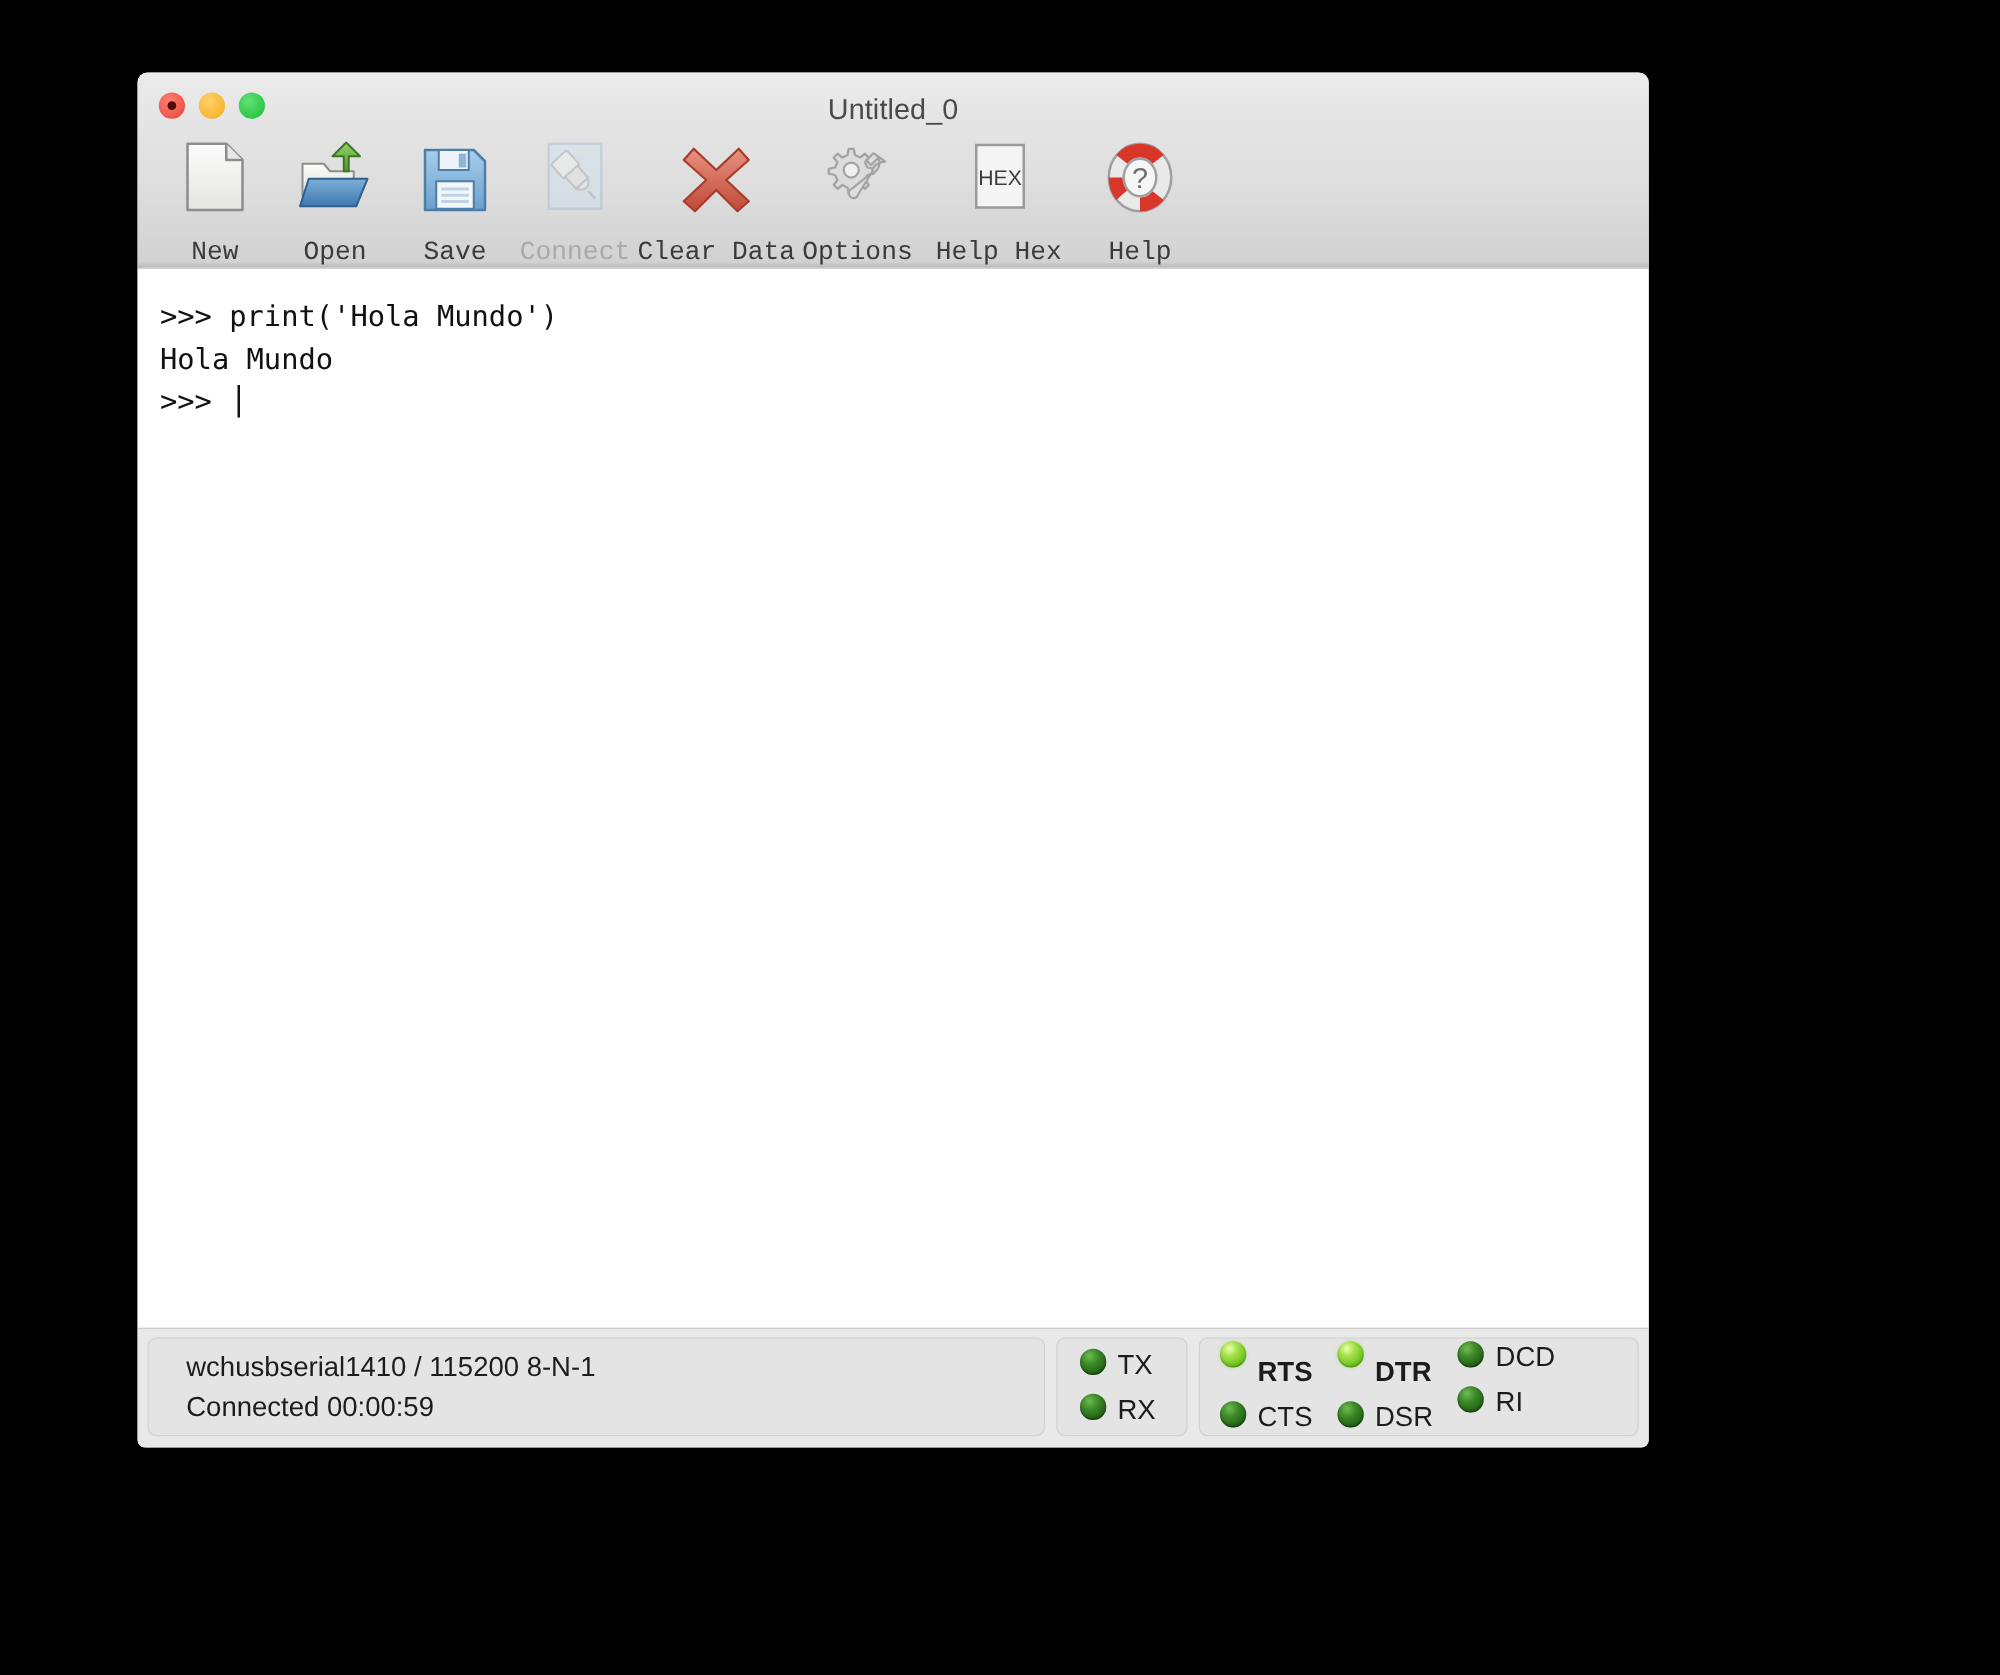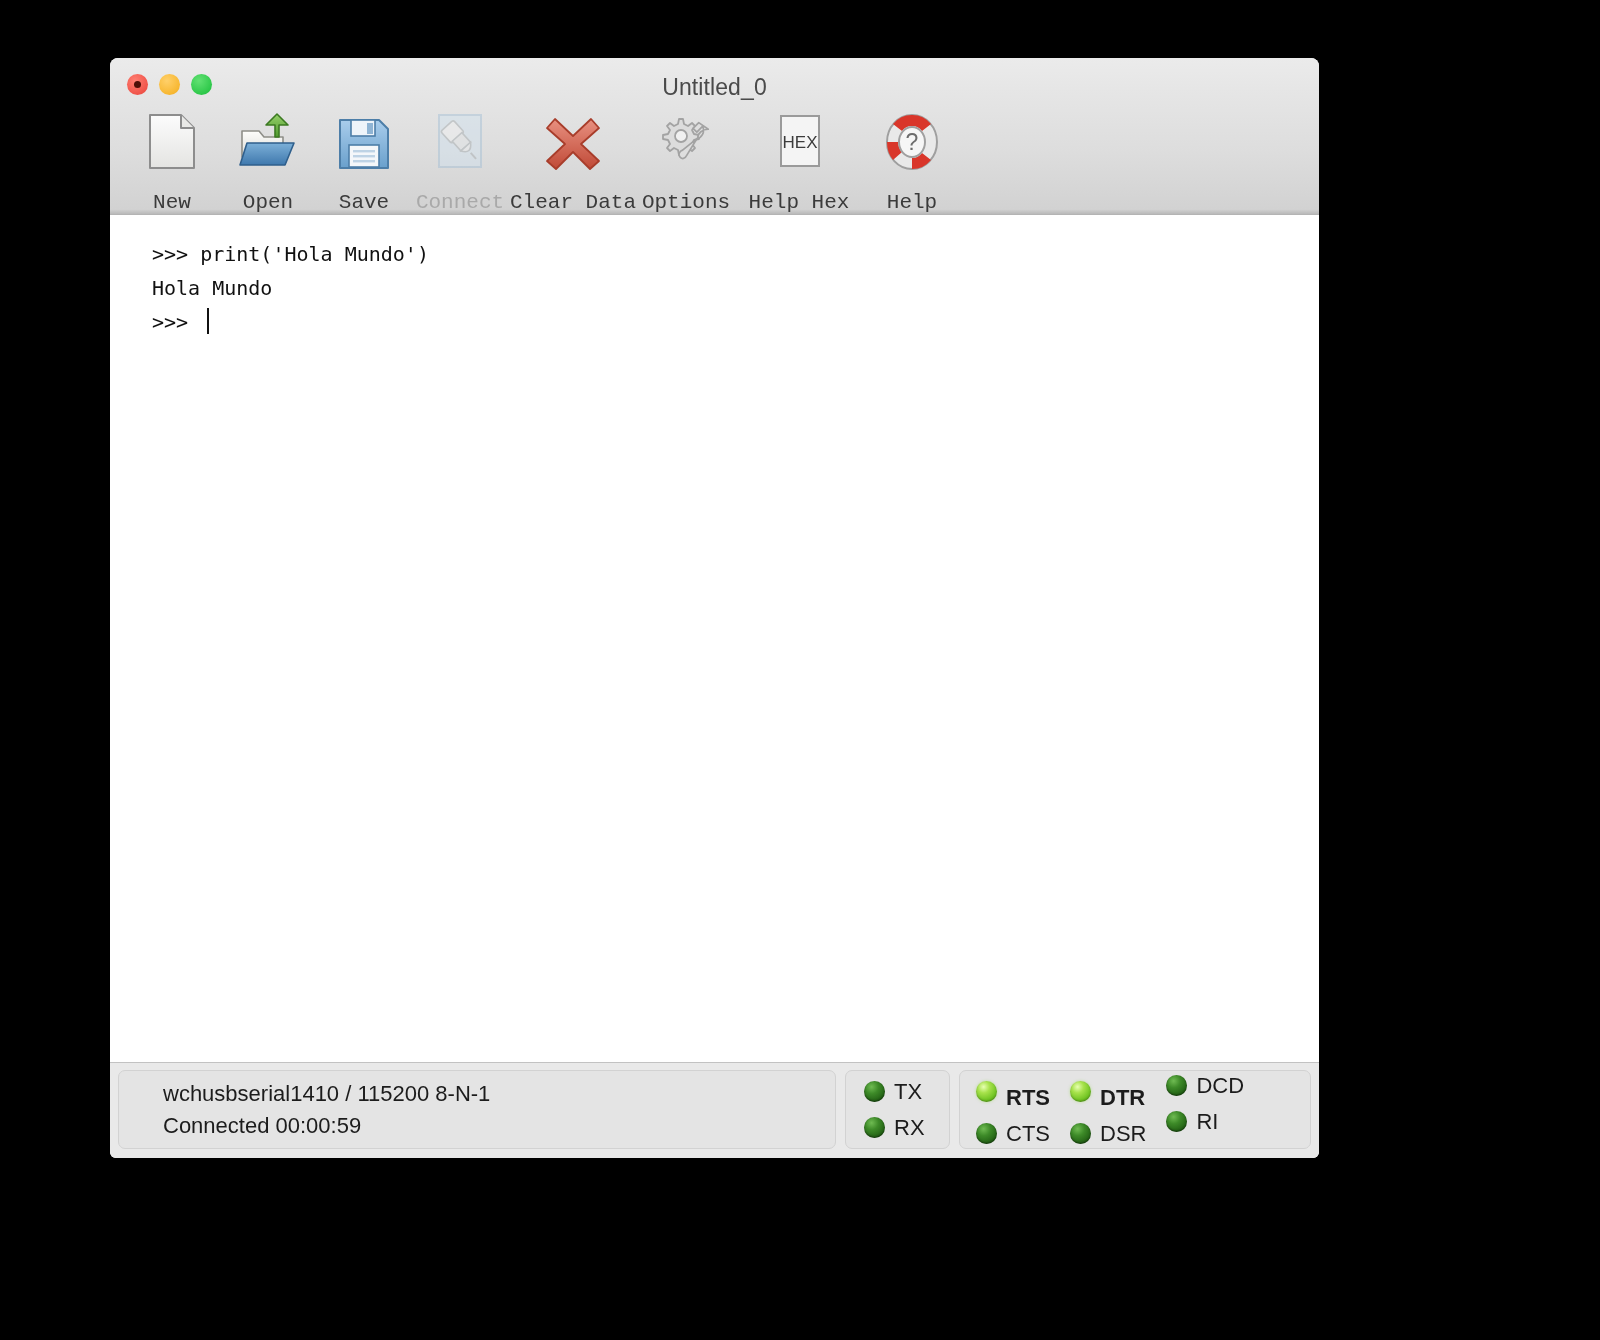--- a/index.html
+++ b/index.html
@@ -109,25 +109,24 @@
   
   #terminal {
     flex: 1 1 auto;
     background: #ffffff;
     padding: 22px 18px 10px 18px;
     overflow: hidden;
     position: relative;
   }
   #terminal-text {
     font-family: "DejaVu Sans Mono", monospace;
-    font-size: 20px;
+    font-size: 23px;
     line-height: 34px;
     color: #111111;
     white-space: pre;
-    margin-left: 24px;
   }
   .caret {
     display: inline-block;
     width: 2px;
     height: 26px;
     background: #111111;
     vertical-align: -5px;
     margin-left: 7px;
   }
 
@@ -148,41 +147,40 @@
     border-radius: 7px;
     height: 100%;
     display: flex;
     align-items: center;
   }
   #conn-panel {
     flex: 1 1 auto;
     flex-direction: column;
     align-items: flex-start;
     justify-content: center;
-    padding-left: 44px;
+    padding-left: 30px;
     gap: 6px;
   }
   .conn-line {
     font-size: 22px;
     color: #1c1c1c;
     font-family: "Liberation Sans", sans-serif;
   }
   #txrx-panel {
     flex: 0 0 auto;
     width: 105px;
     padding-left: 18px;
   }
   #signal-panel {
     flex: 0 0 auto;
     width: 352px;
     padding-left: 16px;
   }
   .led-row {
     display: flex;
-    align-items: center;
     gap: 9px;
   }
   .led {
     width: 21px; height: 21px;
     border-radius: 50%;
     flex: 0 0 auto;
   }
   .led.off {
     background: radial-gradient(circle at 36% 28%, #6fbb52 0%, #3d8a28 34%, #1f5c12 78%, #16400c 100%);
     box-shadow: inset 0 -1px 2px rgba(0,0,0,0.45);

